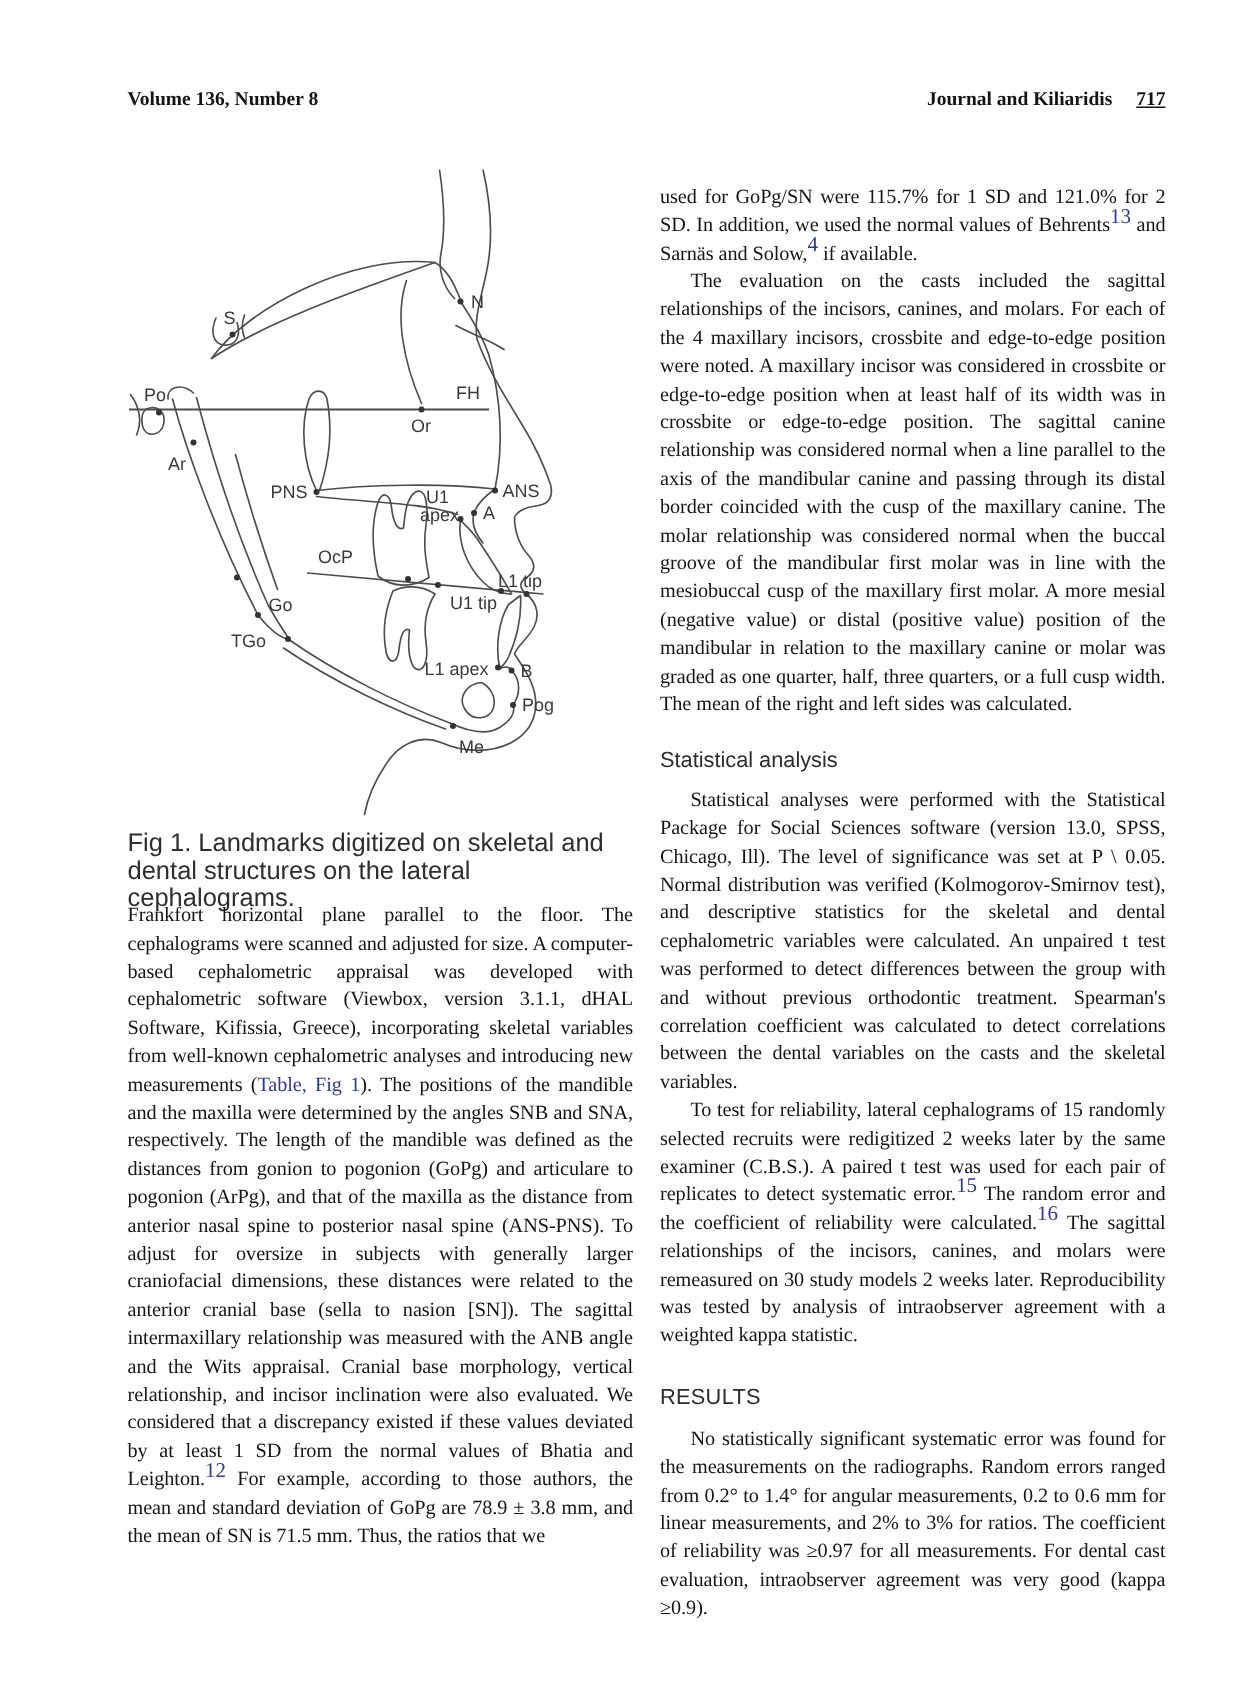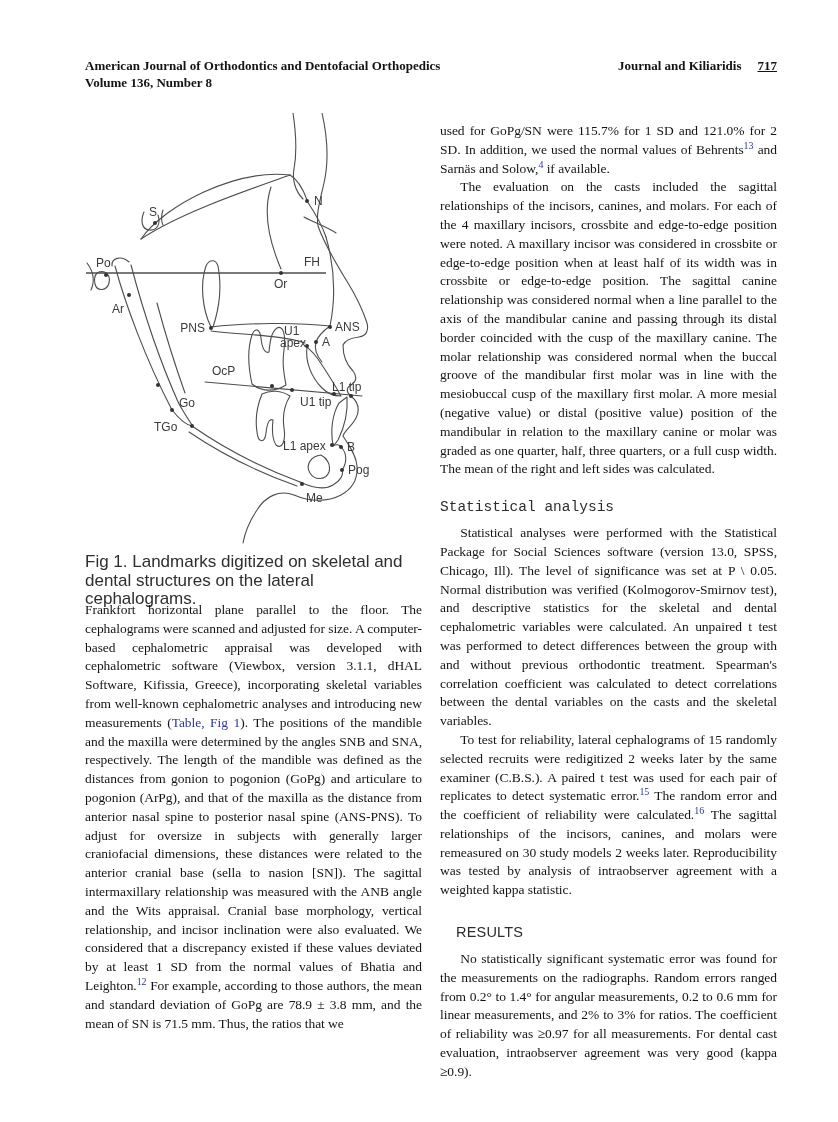--- a/index.html
+++ b/index.html
@@ -18,34 +18,33 @@
   .fig-ref{fill:none;stroke:#4d4d4d;stroke-width:1.4;}
   .fig-label{font-family:"Liberation Sans",sans-serif;font-size:12px;fill:#3a3a3a;}
   .fig-dot{fill:#333;stroke:none;}
   .caption{position:absolute;left:85px;top:553px;width:341px;
     font-family:"Liberation Sans",sans-serif;font-size:17px;line-height:18.5px;color:#2e2e2e;}
   .left-body{position:absolute;left:85px;top:601px;width:337px;}
   .right-col{position:absolute;left:440px;top:115px;width:337px;padding-top:7px;box-sizing:border-box;}
   p.body-para{margin:0;font-size:13.5px;line-height:18.8px;text-align:justify;
     text-indent:1.5em;letter-spacing:-0.05px;}
   p.no-indent{text-indent:0;}
-  .subheading{font-family:Liberation Mono, monospace;font-weight:normal;
+  .subheading{font-family:Liberation Sans, sans-serif;font-weight:normal;
     font-size:14.5px;color:#2c2c2c;margin:20px 0 9px 0;}
   .results-heading{font-family:"Liberation Sans",sans-serif;font-weight:normal;
-    font-size:14.5px;color:#2c2c2c;margin:24px 0 10px 16px;letter-spacing:0.2px;}
-  sup.ref{color:#2e3a93;font-size:10px;line-height:0;vertical-align:super;}
+    font-size:14.5px;color:#2c2c2c;margin:24px 0 10px 0;letter-spacing:0.2px;}
+  sup.ref{color:#2e3a93;font-size:14px;line-height:0;vertical-align:super;}
   .xref{color:#2e3a93;}
 </style>
 </head>
 <body>
 
 <div class="page">
 
   <div class="header-left">
-    <div>American Journal of Orthodontics and Dentofacial Orthopedics</div>
     <div>Volume 136, Number 8</div>
   </div>
 
   <div class="header-right">
     <span>Journal and Kiliaridis</span><span class="pgnum">717</span>
   </div>
 
   <div class="figure-wrap">
     <svg width="337" height="432" viewBox="0 0 337 432" xmlns="http://www.w3.org/2000/svg">
 

